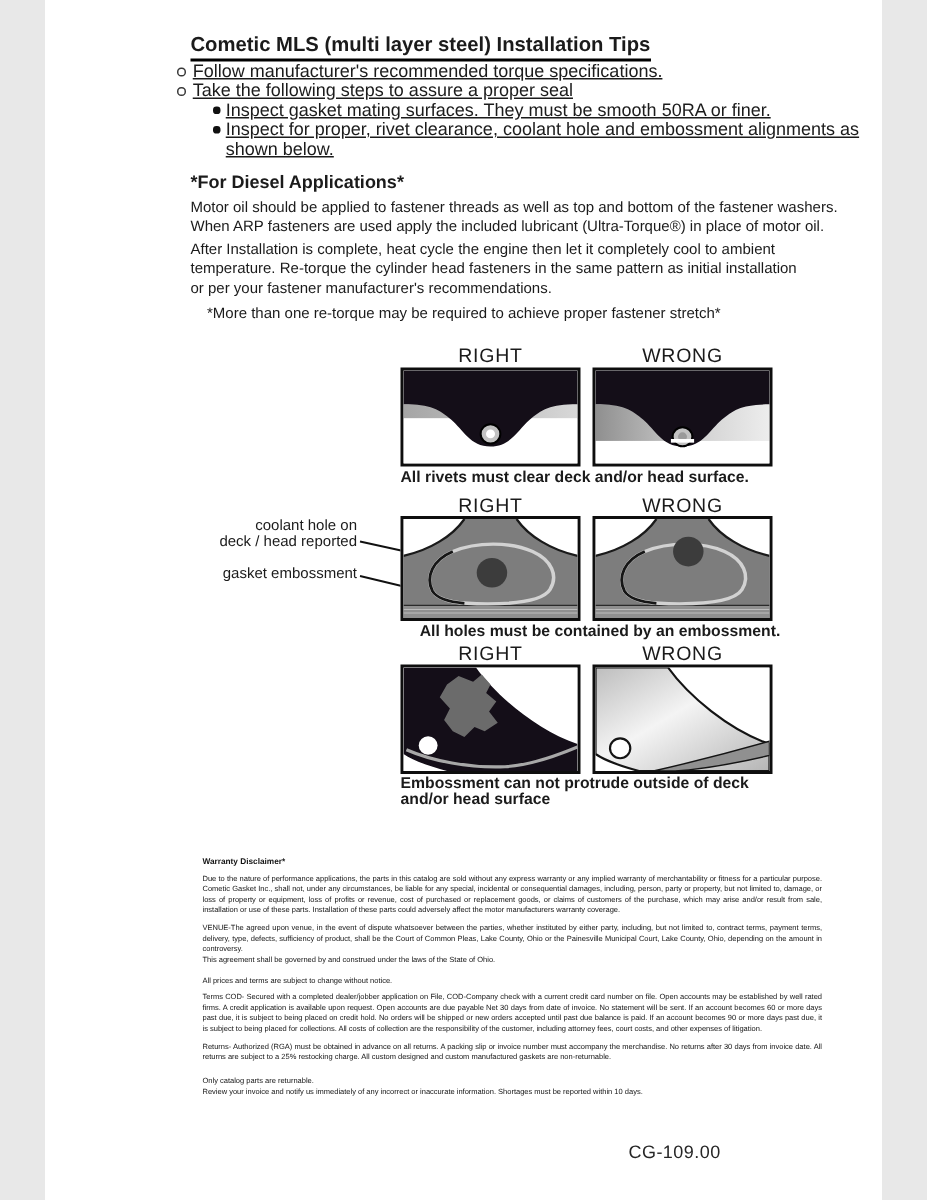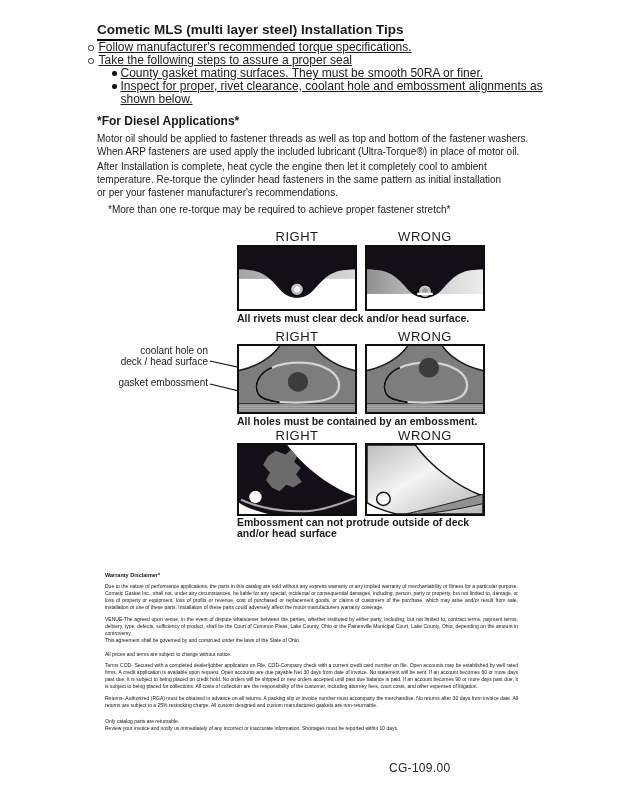--- a/index.html
+++ b/index.html
@@ -1,16 +1,16 @@
 <!DOCTYPE html>
 <html><head>
 <meta charset="utf-8">
 <style>
   html,body { margin:0; padding:0; background:#e8e8e8; }
-  .page { position:relative; width:618px; height:800px; background:#ffffff;
+  .page { position:relative; width:558px; height:800px; background:#ffffff;
           font-family:"Liberation Sans", sans-serif; color:#1b1b1b; overflow:hidden; margin:0 auto; }
   .abs { position:absolute; }
   .title { font-size:13.5px; font-weight:bold; border-bottom:2px solid #000; padding-bottom:2px; }
   .body-text { font-size:10px; line-height:13px; }
   .pre { white-space:pre-line; }
   .bullet { display:flex; align-items:flex-start; line-height:13px; font-size:12px;text-decoration:underline; }
   .b-marker { width:3.5px; height:3.5px; border:1px solid #3a3a3a; border-radius:50%;
               margin:4px 5px 0 0; flex:none; }
   .sb-marker { width:4.5px; height:4.5px; background:#111; border-radius:50%;
                margin:4px 4px 0 0; flex:none; }
@@ -41,21 +41,21 @@
     <div class="bullet">
       <span class="b-marker"></span>
       <span>Follow manufacturer's recommended torque specifications.</span>
     </div>
     <div class="bullet">
       <span class="b-marker"></span>
       <span>Take the following steps to assure a proper seal</span>
     </div>
     <div class="bullet sub">
       <span class="sb-marker"></span>
-      <span>County gasket mating surfaces.  They must be smooth 50RA or finer.</span>
+      <span>Inspect gasket mating surfaces.  They must be smooth 50RA or finer.</span>
     </div>
     <div class="bullet sub">
       <span class="sb-marker"></span>
       <span>Inspect for proper, rivet clearance, coolant hole and embossment alignments as shown below.</span>
     </div>
   </div>
 
   <div class="abs diesel-h" style="left:97px; top:114px;">*For Diesel Applications*</div>
   <div class="abs body-text pre" style="left:97px; top:132px; width:470px;">Motor oil should be applied to fastener threads as well as top and bottom of the fastener washers.
 When ARP fasteners are used apply the included lubricant (Ultra-Torque®) in place of motor oil.</div>
@@ -98,21 +98,21 @@
       <circle cx="60" cy="47" r="3.1" fill="#9a9a9a"></circle>
       <rect x="52" y="48.6" width="16" height="2.6" fill="#ffffff"></rect>
     </svg>
   </div>
   <div class="abs caption" style="left:237px; top:313px; width:300px;">All rivets must clear deck and/or head surface.</div>
 
   <div class="abs fig-label" style="left:237px; top:329px;">RIGHT</div>
   <div class="abs fig-label" style="left:365px; top:329px;">WRONG</div>
 
   <div class="abs side-label pre" style="left:100px; top:346px;">coolant hole on
-deck / head surface</div>
+deck / head reported</div>
   <div class="abs side-label" style="left:100px; top:378px;">gasket embossment</div>
   <svg class="abs leader" style="left:200px; top:350px;" width="120" height="50">
     <line x1="10" y1="11" x2="92" y2="29" stroke="#111" stroke-width="1.2"></line>
     <line x1="10" y1="34" x2="60" y2="46" stroke="#111" stroke-width="1.2"></line>
   </svg>
 
   <div class="abs fig-box h70" style="left:237px; top:344px;">
     <svg viewBox="0 0 120 70" preserveAspectRatio="none">
       <rect width="120" height="70" fill="#7d7d7d"></rect>
       <rect y="61" width="120" height="9" fill="#8f8f8f"></rect>
@@ -137,21 +137,21 @@
       <line x1="0" y1="66.5" x2="120" y2="66.5" stroke="#bdbdbd" stroke-width="0.7"></line>
       <path d="M0,0 H42 C34,12 18,22 0,26 Z" fill="#ffffff"></path>
       <path d="M42,0 C34,12 18,22 0,26" fill="none" stroke="#1a1a1a" stroke-width="1.6"></path>
       <path d="M120,0 H78 C86,12 102,22 120,26 Z" fill="#ffffff"></path>
       <path d="M78,0 C86,12 102,22 120,26" fill="none" stroke="#1a1a1a" stroke-width="1.6"></path>
       <path d="M20,51 C15,41 20,29 34,23 C50,16 74,16 89,23 C102,29 107,40 101,50 C96,58 78,60 58,60 C40,60 25,59 20,51 Z" fill="none" stroke="#d2d2d2" stroke-width="2.4"></path>
       <path d="M34,23 C20,29 15,41 20,51 C23,56 30,58.5 42,59.6" fill="none" stroke="#161616" stroke-width="2"></path>
       <circle cx="64" cy="23" r="10.5" fill="#3c3c3c"></circle>
     </svg>
   </div>
-  <div class="abs caption" style="left:237px; top:416px; width:300px;">All holes must be contained by an embossment.</div>
+  <div class="abs caption" style="left:220px; top:416px; width:300px;text-align:center;">All holes must be contained by an embossment.</div>
 
   <div class="abs fig-label" style="left:237px; top:428px;">RIGHT</div>
   <div class="abs fig-label" style="left:365px; top:428px;">WRONG</div>
 
   <div class="abs fig-box h73" style="left:237px; top:443px;">
     <svg viewBox="0 0 120 73" preserveAspectRatio="none">
       <rect width="120" height="73" fill="#ffffff"></rect>
       <path d="M0,0 H50 C64,20 92,44 120,54 L120,73 H30 C19,70 7,66 0,61 Z" fill="#140e18"></path>
       <path d="M2,58 C20,66 45,71 70,70 C88,69 106,62 120,56" fill="none" stroke="#a8a8a8" stroke-width="2.2"></path>
       <polygon points="30,12 38,6 48,10 54,5 60,12 57,18 64,24 59,31 65,39 56,45 49,42 42,49 34,45 28,37 32,29 25,21" fill="#6b6b6b"></polygon>

